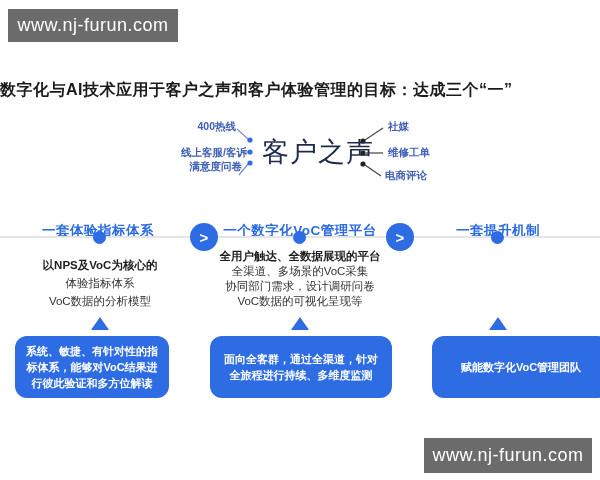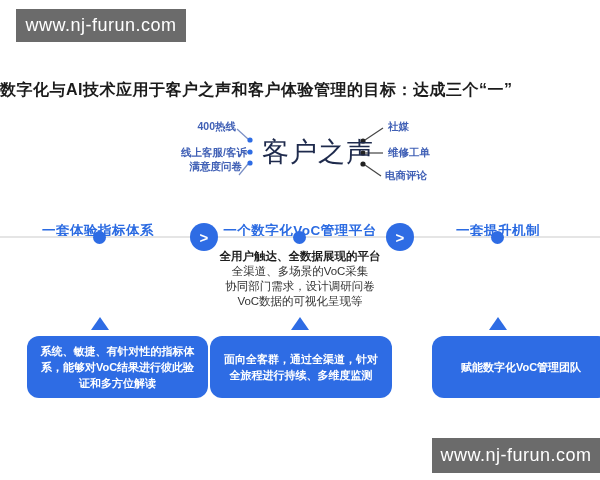--- a/index.html
+++ b/index.html
@@ -3,21 +3,21 @@
 <meta charset="utf-8">
 <style>
   html,body{margin:0;padding:0;background:#fff;}
   #canvas{
     position:relative;width:600px;height:480px;background:#ffffff;overflow:hidden;
     font-family:"Liberation Sans","DejaVu Sans",sans-serif;
   }
   .wm-box{
     position:absolute;background:#6b6b6b;color:#ffffff;
     display:flex;align-items:center;justify-content:center;
-    font-size:18px;letter-spacing:0.5px;margin-left:8px;
+    font-size:18px;letter-spacing:0.5px;
   }
   .wm-top{left:8px;top:9px;width:170px;height:33px;}
   .wm-bottom{left:424px;top:438px;width:168px;height:35px;}
   .title{
     position:absolute;left:0;top:80px;width:600px;text-align:left;
     font-size:16px;font-weight:bold;color:#1b1b1b;letter-spacing:0.5px;
   }
   
   .hub-center{
     position:absolute;left:262px;top:134px;width:100px;text-align:center;
@@ -65,21 +65,21 @@
     border-bottom:13px solid #2e6ce4;
   }
   .tr0{left:91px;}.tr1{left:291px;}.tr2{left:489px;}
   
   .callout{
     position:absolute;top:336px;height:62px;background:#2e6ce4;border-radius:12px;
     color:#ffffff;font-weight:bold;font-size:11px;line-height:16px;text-align:center;
     display:flex;align-items:center;justify-content:center;
     padding:4px 10px;box-sizing:border-box;
   }
-  .cb0{left:27px;width:181px;text-align:center;}
+  .cb0{left:15px;width:154px;text-align:center;}
   .cb1{left:210px;width:182px;}
   .cb2{left:432px;width:178px;}
   
   .sohu-wm{
     position:absolute;left:388px;top:388px;z-index:5;
     font-size:14px;color:#aeb3bb;white-space:nowrap;
     text-shadow:-1px -1px 0 #fff,1px -1px 0 #fff,-1px 1px 0 #fff,1px 1px 0 #fff;
   }
 </style>
 </head>
@@ -128,20 +128,25 @@
   <div class="t-dot td0"></div>
   <div class="t-dot td1"></div>
   <div class="t-dot td2"></div>
   <div class="t-arrow ta0">
     <span>&gt;</span>
   </div>
   <div class="t-arrow ta1">
     <span>&gt;</span>
   </div>
 
+  <div class="col-text ct0">
+    <div class="line-strong">以NPS及VoC为核心的</div>
+    <div>体验指标体系</div>
+    <div>VoC数据的分析模型</div>
+  </div>
   <div class="col-text ct1">
     <div class="line-strong">全用户触达、全数据展现的平台</div>
     <div>全渠道、多场景的VoC采集</div>
     <div>协同部门需求，设计调研问卷</div>
     <div>VoC数据的可视化呈现等</div>
   </div>
 
   <div class="tri-up tr0"></div>
   <div class="tri-up tr1"></div>
   <div class="tri-up tr2"></div>

